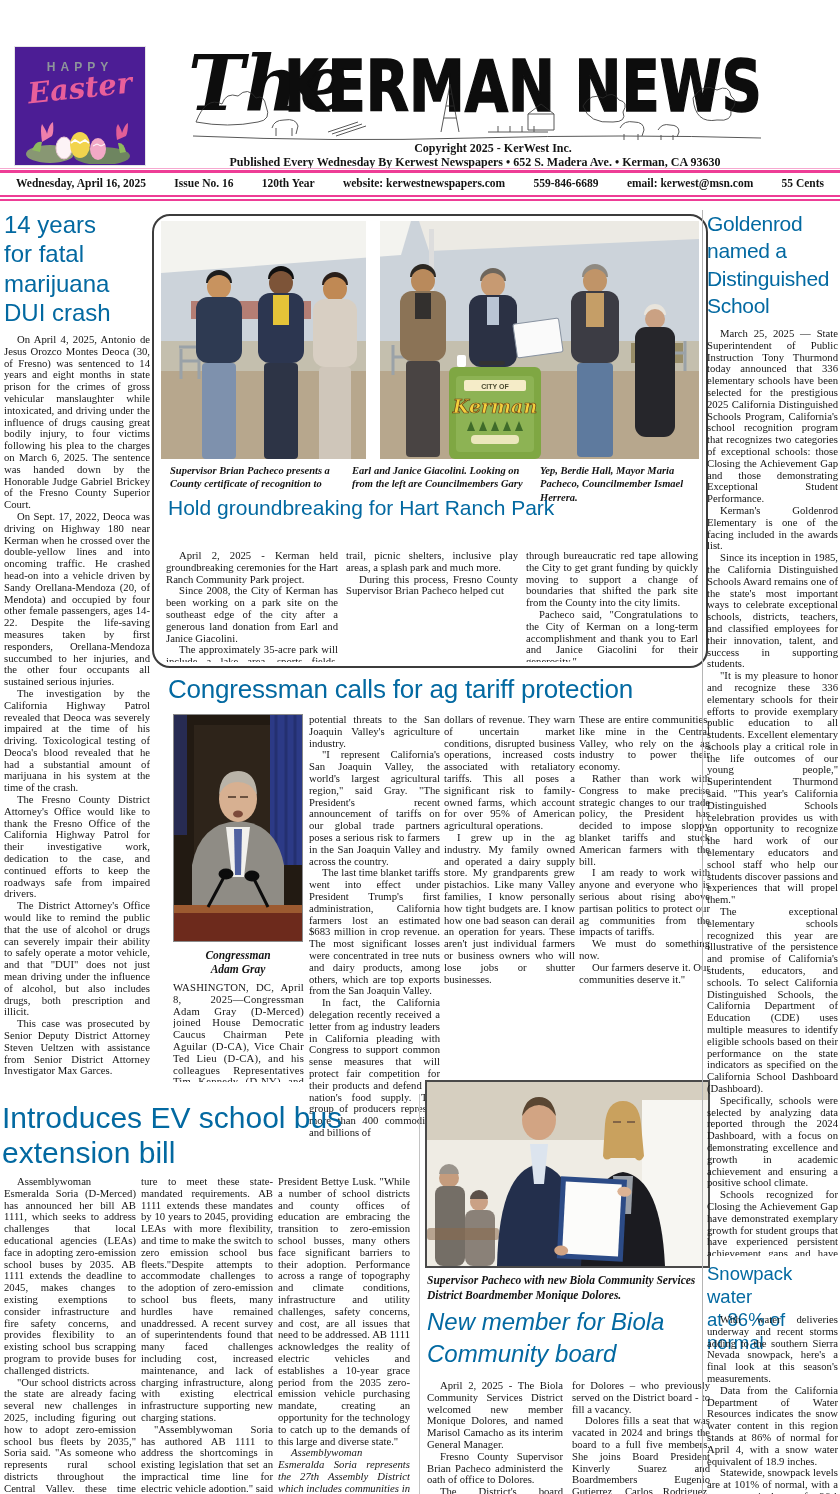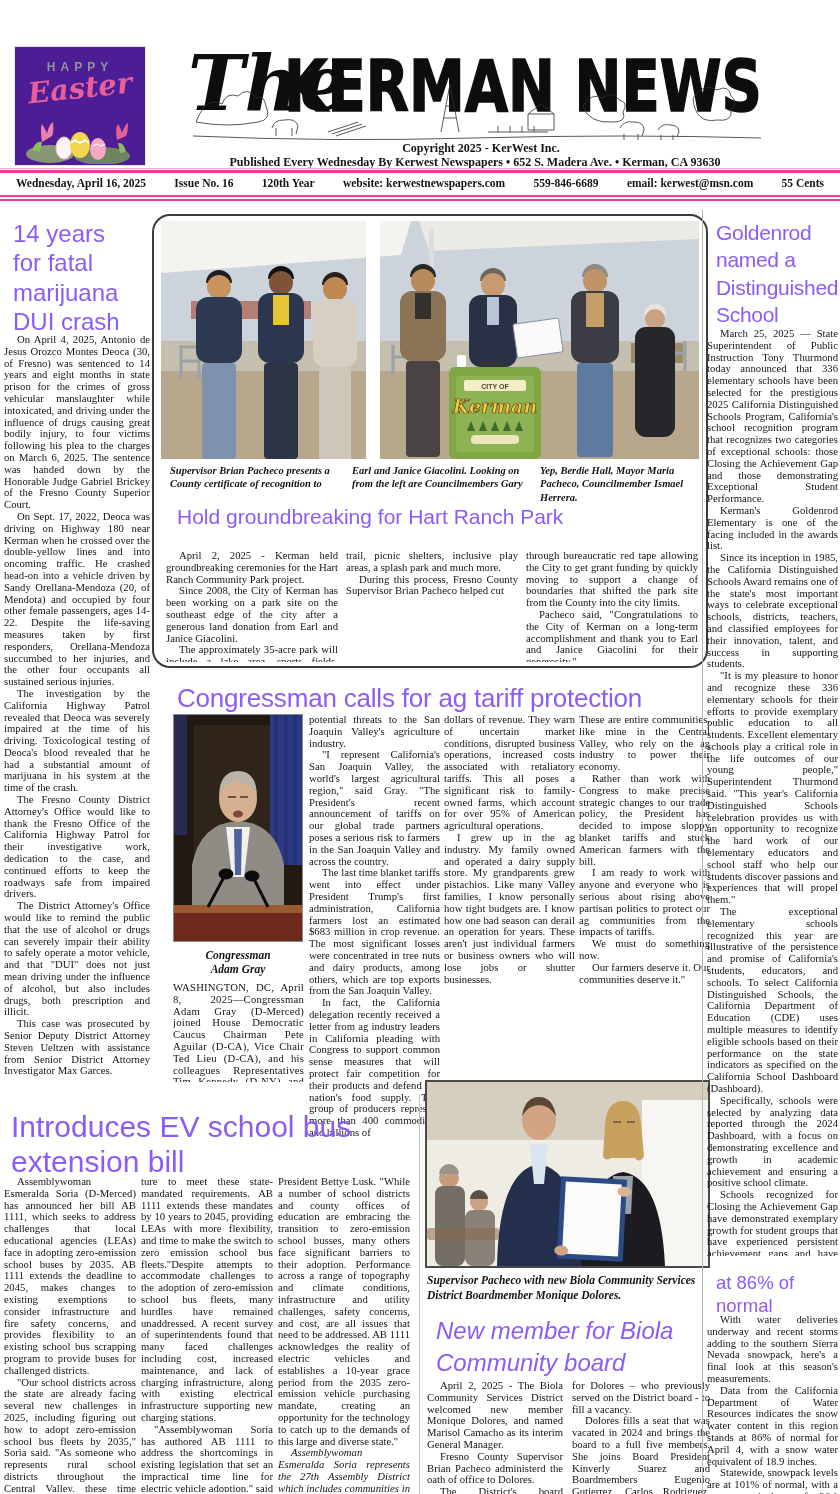--- a/index.html
+++ b/index.html
@@ -11,33 +11,33 @@
                border:1px solid #e6e6e6;text-align:center;overflow:hidden;}
   .easter-happy{margin-top:13px;font:600 12px "Liberation Sans",sans-serif;letter-spacing:5px;color:#8e959b;}
   .easter-script{font:italic 700 29px "DejaVu Serif",serif;color:#e95f9a;transform:rotate(-6deg);line-height:1;}
   .easter-flowers{position:absolute;left:5px;bottom:1px;}
 
   .masthead{position:absolute;left:188px;top:26px;width:578px;height:120px;}
   .mh-the{font:italic 700 76px "DejaVu Serif",serif;fill:#0d0d0d;}
   .mh-title{font:700 64px "DejaVu Sans",sans-serif;fill:#0d0d0d;stroke:#0d0d0d;stroke-width:1.4px;}
   .farm-art{stroke:#2f2f2f;fill:none;stroke-width:1px;opacity:.8;}
 
-  .mast-copy{position:absolute;left:192px;top:141px;width:578px;text-align:center;font:700 12px "Liberation Serif",serif;}
+  .mast-copy{position:absolute;left:204px;top:141px;width:578px;text-align:center;font:700 12px "Liberation Serif",serif;}
   .mast-pub{position:absolute;left:150px;top:155px;width:650px;text-align:center;font:700 12px "Liberation Serif",serif;}
 
   .pinkline{position:absolute;left:0;width:840px;background:#ee3d96;}
   .pl1{top:168px;height:1px;background:#f6a8d0;}
   .pl2{top:170px;height:3px;}
   .pl3{top:195px;height:2px;}
   .pl4{top:199px;height:2px;}
   .datebar{position:absolute;left:0;top:177px;width:840px;box-sizing:border-box;padding:0 16px;
            display:flex;justify-content:space-between;font:700 11.5px "Liberation Serif",serif;}
 
   
-  .h-sans{font-family:"Liberation Sans","DejaVu Sans",sans-serif;font-weight:400;color:#8b5cf6;margin:9px;}
+  .h-sans{font-family:"Liberation Sans","DejaVu Sans",sans-serif;font-weight:400;color:#0369a1;margin:0;}
   .body-col{position:absolute;font-size:10.7px;line-height:11.8px;text-align:justify;overflow:hidden;}
   .para{margin:0;text-indent:13px;}
   .cap{font:italic 700 10.5px "Liberation Serif",serif;line-height:1.28;}
   .nowrap{white-space:nowrap;}
   .tagline{font-style:italic;}
 
   
   .h-dui{position:absolute;left:4px;top:210px;width:148px;font-size:24px;line-height:1.22;}
   .dui-body{left:4px;top:334px;width:146px;height:760px;}
 
@@ -389,20 +389,21 @@
     <p class="para">March 25, 2025 — State Superintendent of Public Instruction Tony Thurmond today announced that 336 elementary schools have been selected for the prestigious 2025 California Distinguished Schools Program, California's school recognition program that recognizes two categories of exceptional schools: those Closing the Achievement Gap and those demonstrating Exceptional Student Performance.</p>
     <p class="para">Kerman's Goldenrod Elementary is one of the facing included in the awards list.</p>
     <p class="para">Since its inception in 1985, the California Distinguished Schools Award remains one of the state's most important ways to celebrate exceptional schools, districts, teachers, and classified employees for their innovation, talent, and success in supporting students.</p>
     <p class="para">"It is my pleasure to honor and recognize these 336 elementary schools for their efforts to provide exemplary public education to all students. Excellent elementary schools play a critical role in the life outcomes of our young people," Superintendent Thurmond said. "This year's California Distinguished Schools celebration provides us with an opportunity to recognize the hard work of our elementary educators and school staff who help our students discover passions and experiences that will propel them."</p>
     <p class="para">The exceptional elementary schools recognized this year are illustrative of the persistence and promise of California's students, educators, and schools. To select California Distinguished Schools, the California Department of Education (CDE) uses multiple measures to identify eligible schools based on their performance on the state indicators as specified on the California School Dashboard (Dashboard).</p>
     <p class="para">Specifically, schools were selected by analyzing data reported through the 2024 Dashboard, with a focus on demonstrating excellence and growth in academic achievement and ensuring a positive school climate.</p>
     <p class="para">Schools recognized for Closing the Achievement Gap have demonstrated exemplary growth for student groups that have experienced persistent achievement gaps and have also demonstrated strong overall outcomes for all students.</p>
 
   </div>
   <h2 class="h-sans h-snow">
+    <span style="display:block">Snowpack water</span>
     <span style="display:block">at 86% of normal</span>
   </h2>
   <div class="body-col snow-body">
     <p class="para">With water deliveries underway and recent storms adding to the southern Sierra Nevada snowpack, here's a final look at this season's measurements.</p>
     <p class="para">Data from the California Department of Water Resources indicates the snow water content in this region stands at 86% of normal for April 4, with a snow water equivalent of 18.9 inches.</p>
     <p class="para">Statewide, snowpack levels are at 101% of normal, with a water equivalent of 26.1 inches.</p>
   </div>
 
 </div>
 

